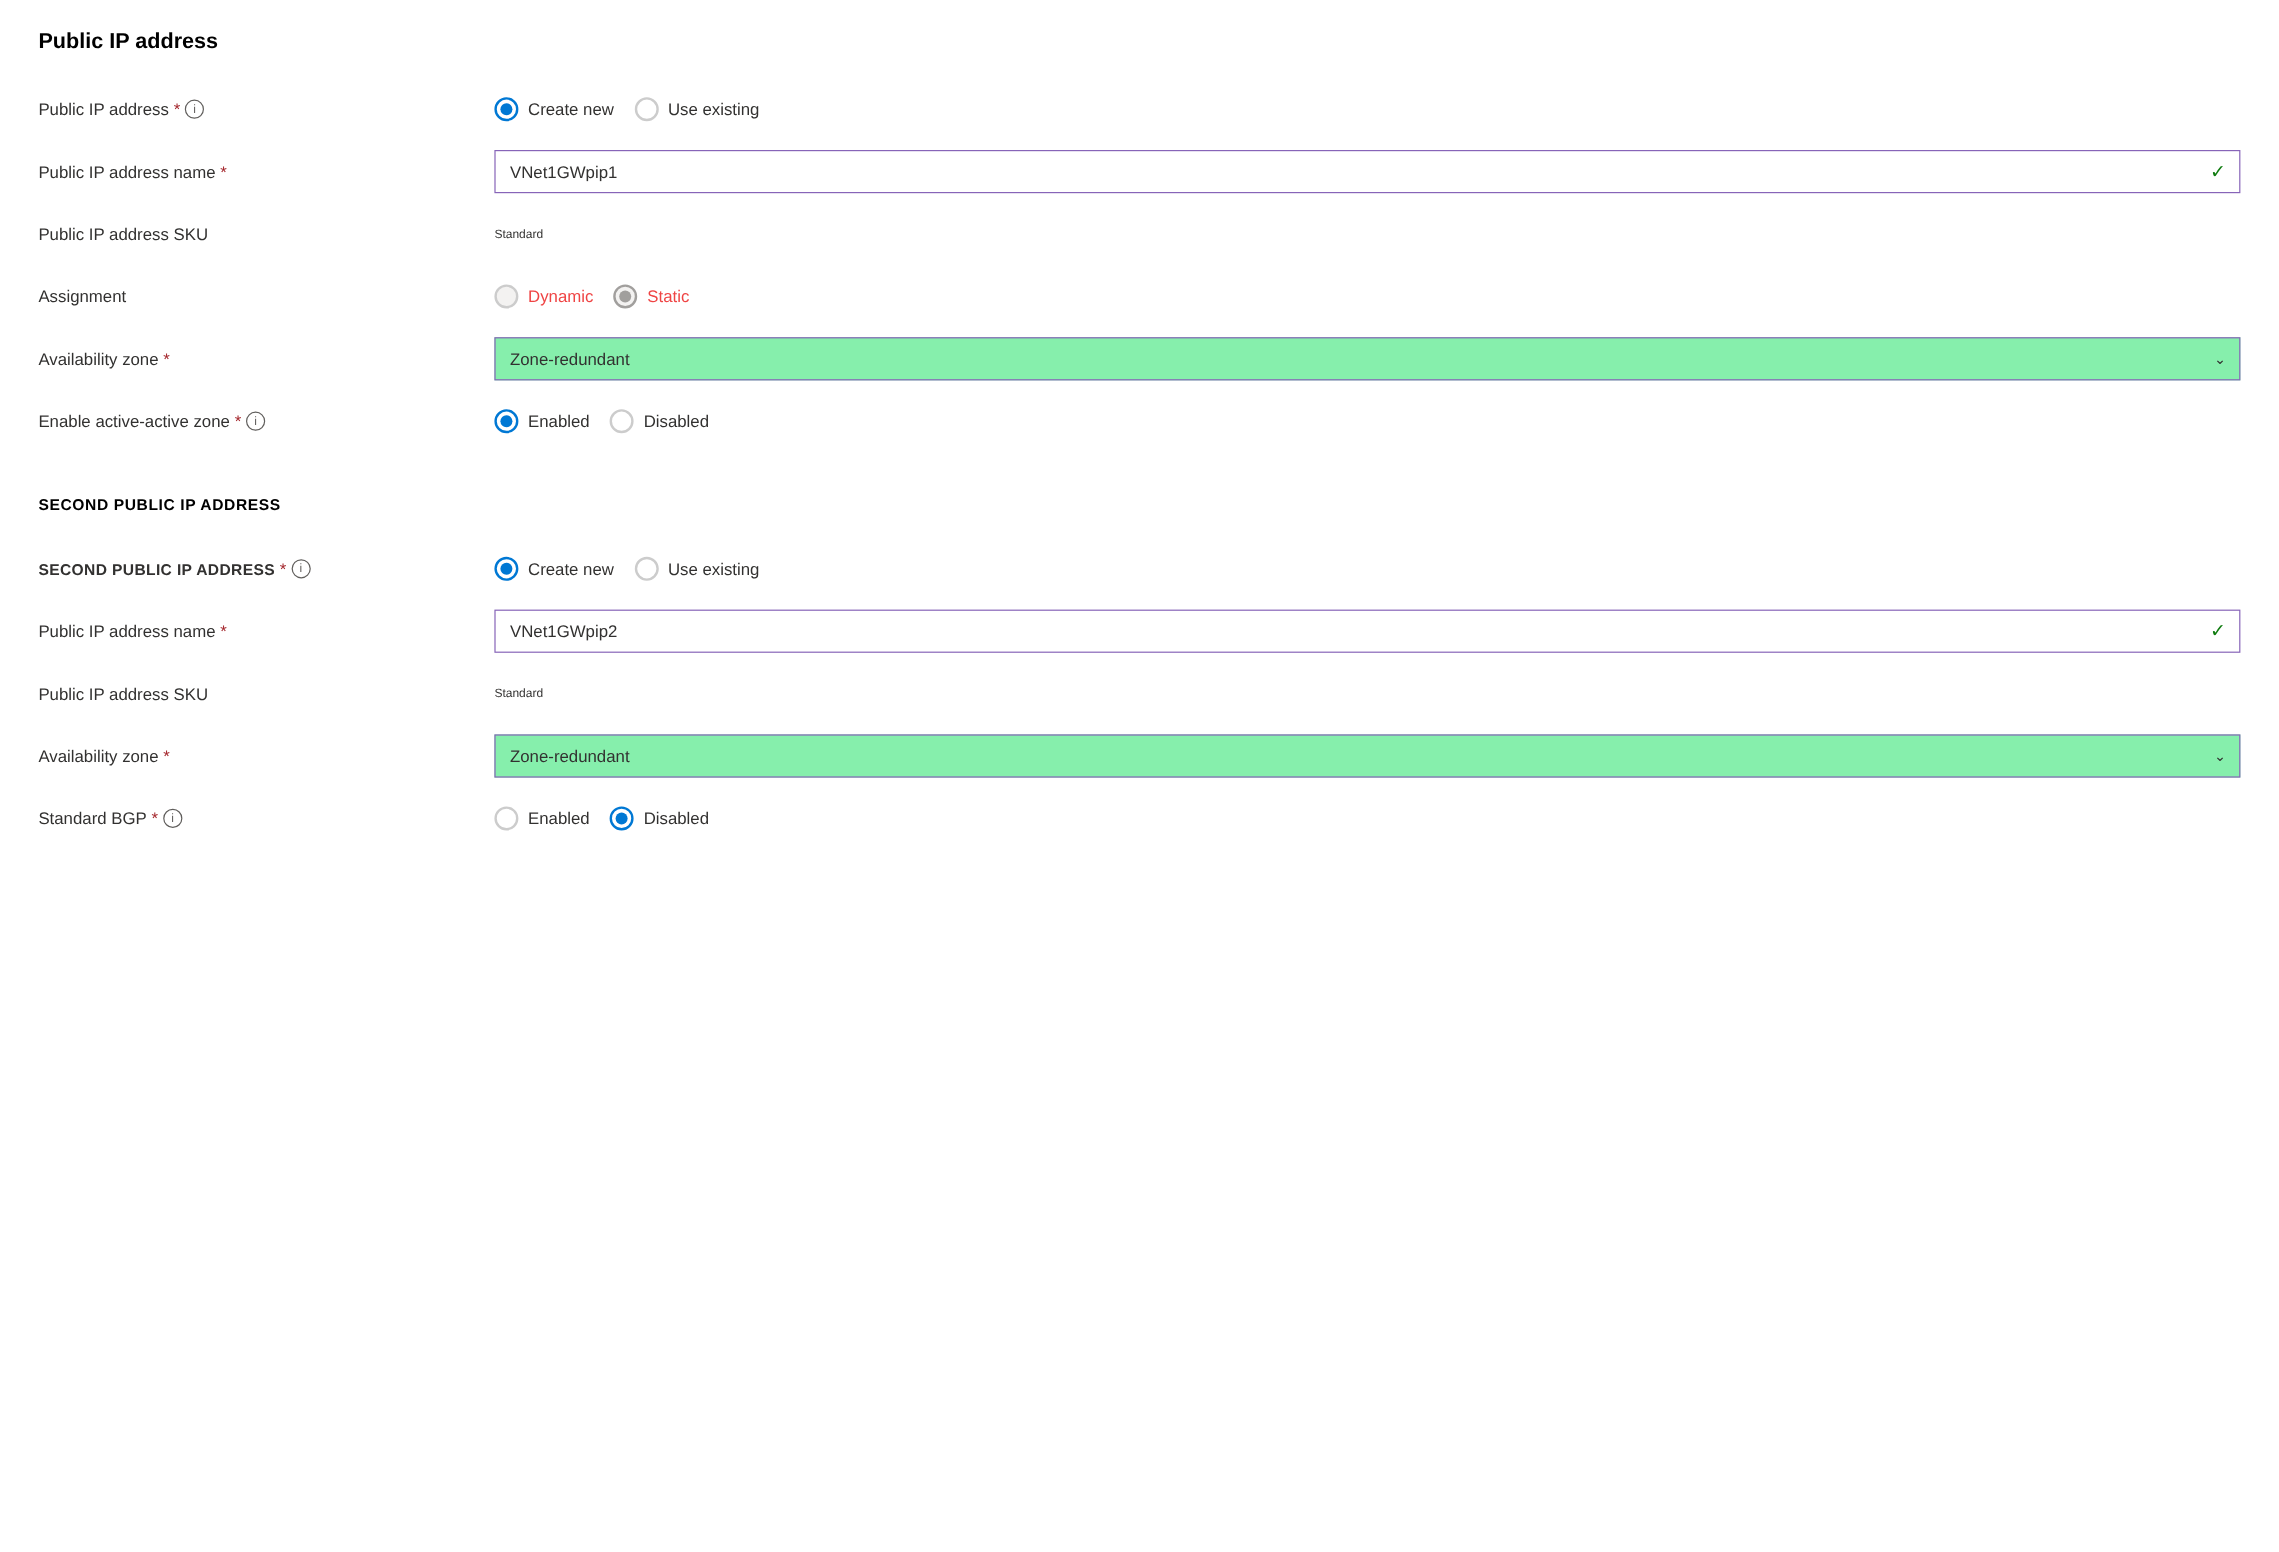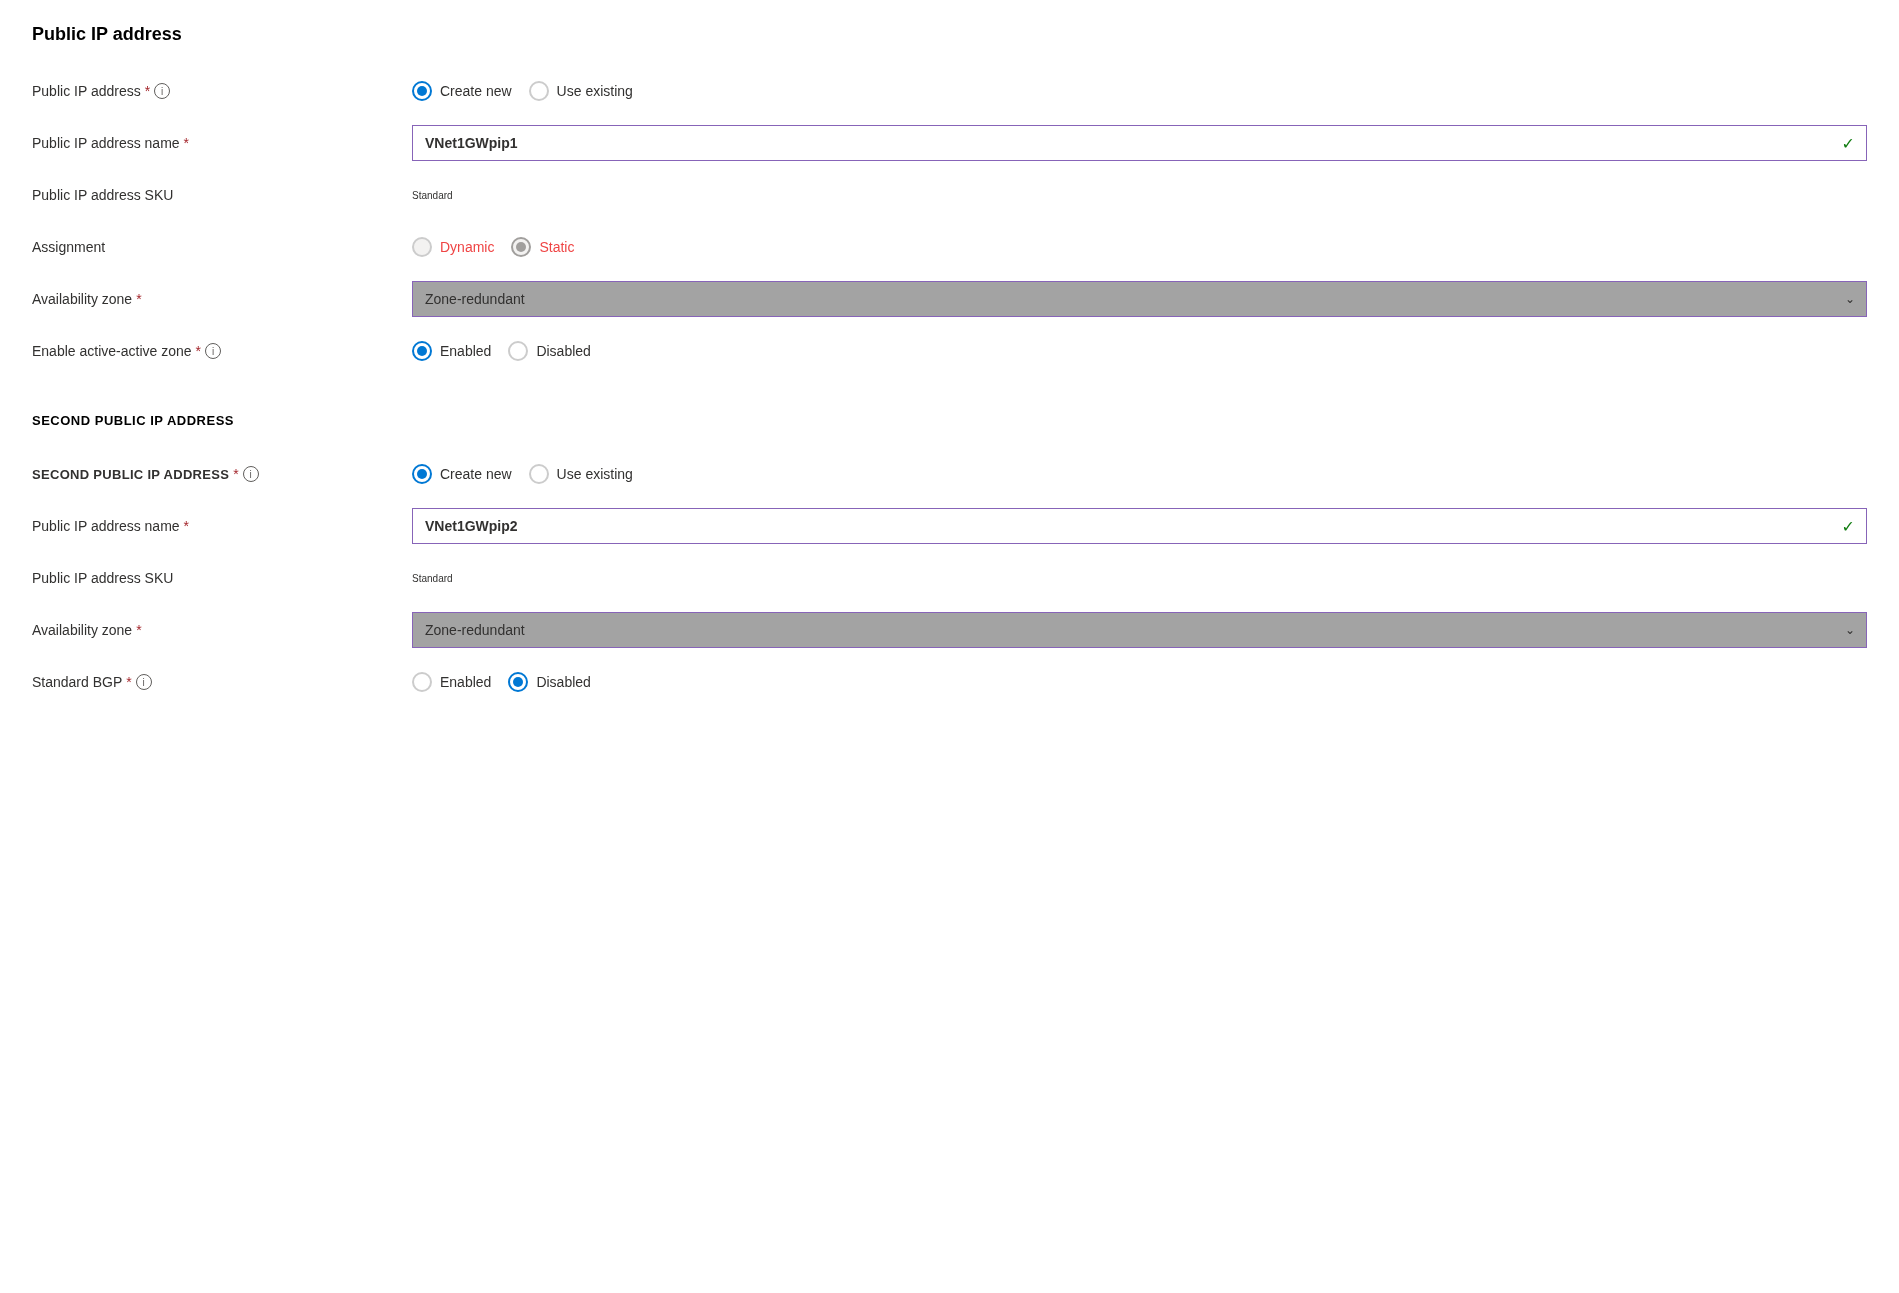--- a/index.html
+++ b/index.html
@@ -141,21 +141,20 @@
       width: 100%;
       height: 36px;
       border: 1.5px solid #8764b8;
       padding: 0 12px;
       font-size: 14px;
       color: #323130;
       outline: none;
       display: flex;
       align-items: center;
       position: relative;
-      font-weight: bold;
     }
 
     .input-wrapper {
       width: 100%;
       position: relative;
     }
 
     .input-wrapper input {
       width: 100%;
       height: 36px;
@@ -181,21 +180,21 @@
       position: relative;
     }
 
     .dropdown-select {
       width: 100%;
       height: 36px;
       border: 1.5px solid #8764b8;
       padding: 0 56px 0 12px;
       font-size: 14px;
       color: #323130;
-      background: #a3a3a3;
+      background: #86efac;
       appearance: none;
       cursor: pointer;
       outline: none;
     }
 
     .dropdown-chevron {
       position: absolute;
       right: 12px;
       top: 50%;
       transform: translateY(-50%);

